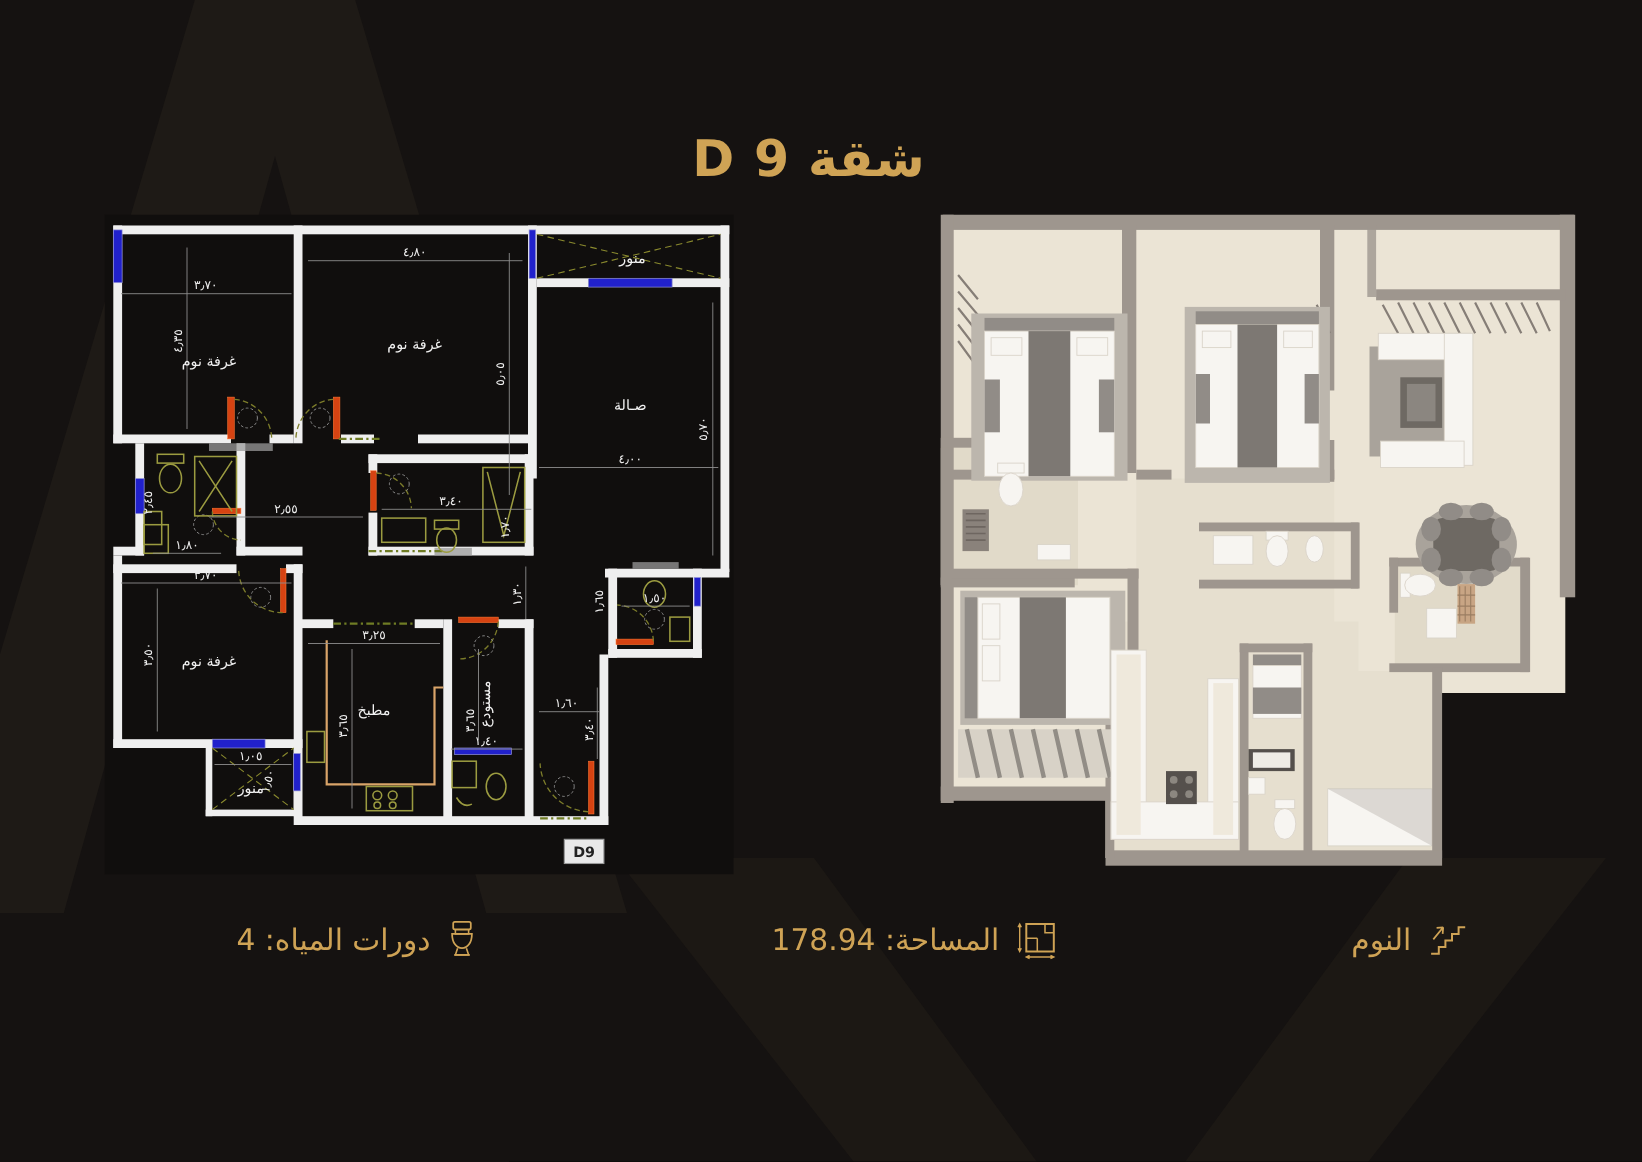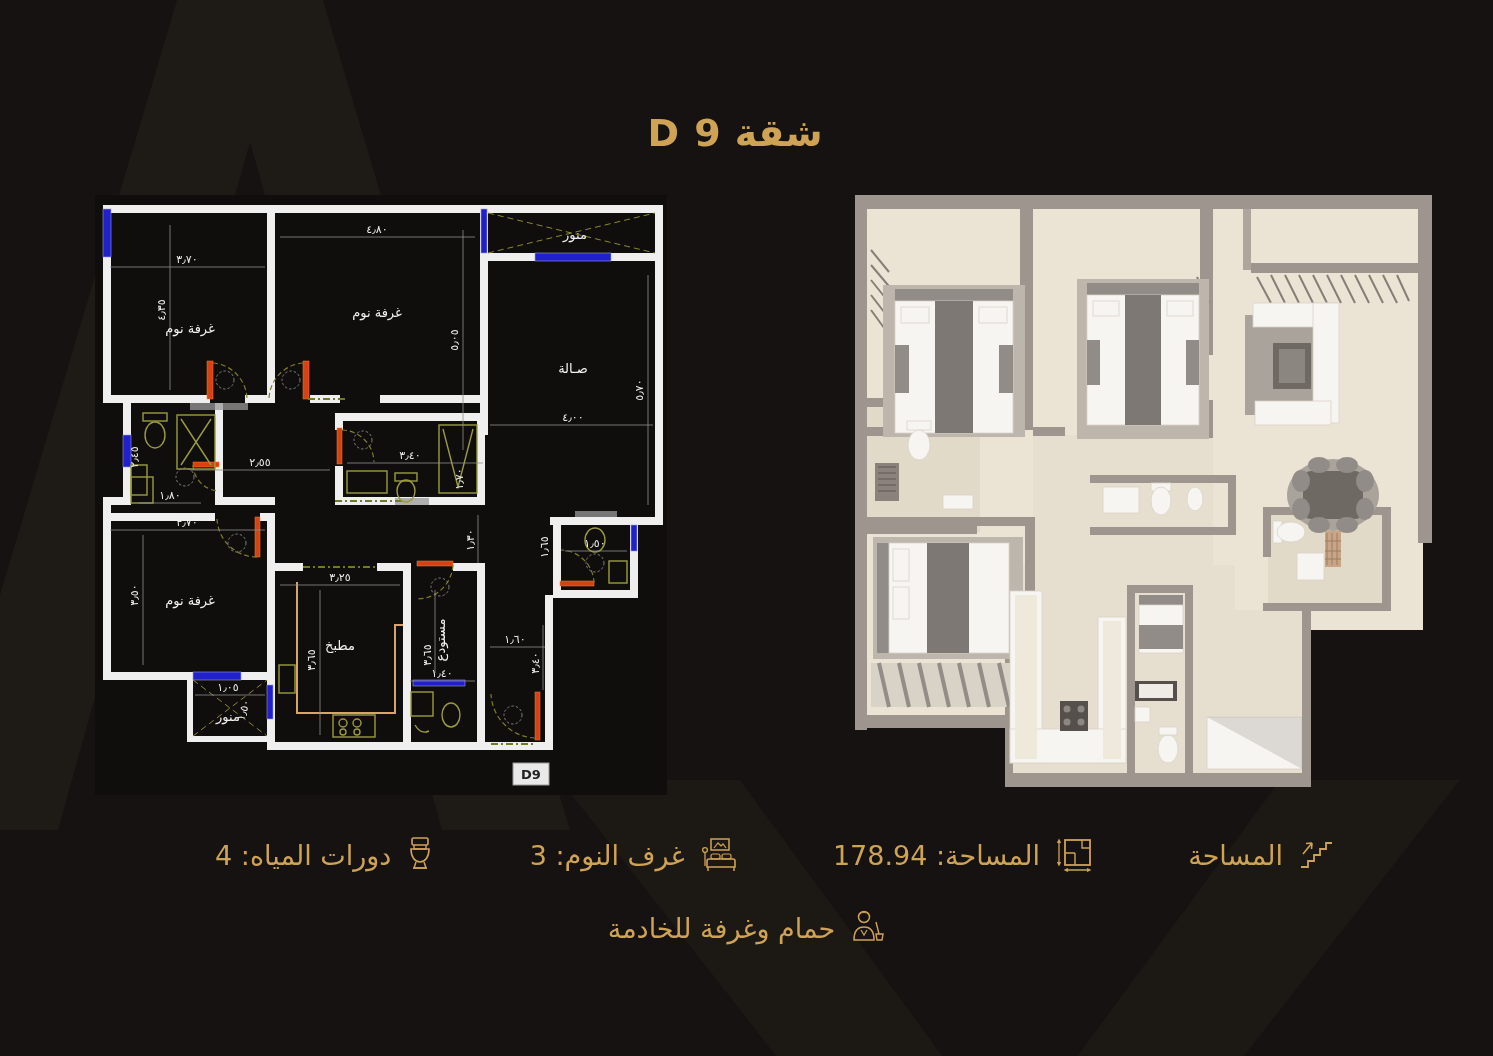--- a/index.html
+++ b/index.html
@@ -4,21 +4,21 @@
 <style>
   html,body{margin:0;padding:0;background:#0e0c0b;}
   .page{
     position:relative;width:1493px;height:1056px;overflow:hidden;
     background:#151211;
     font-family:"DejaVu Sans",sans-serif;
   }
   .wm{position:absolute;pointer-events:none;}
   .title{
     position:absolute;top:86px;left:0;width:1470px;text-align:center;
-    font-size:38px;font-weight:bold;color:#CFA355;letter-spacing:1px;direction:rtl;
+    font-size:46px;font-weight:bold;color:#CFA355;letter-spacing:1px;direction:rtl;
   }
   .plan2d{position:absolute;left:95px;top:195px;width:572px;height:600px;}
   .plan3d{position:absolute;left:855px;top:195px;width:582px;height:612px;}
   .info-row{
     position:absolute;left:215px;top:836px;width:1120px;
     display:flex;direction:rtl;justify-content:space-between;align-items:center;
     color:#CFA355;font-size:27px;
   }
   .info-item{display:flex;align-items:center;gap:14px;}
   .info-item .txt{white-space:nowrap;}
@@ -436,66 +436,41 @@
   </svg>
   </div>
 
   <div class="info-row">
 
     <div class="info-item">
       <svg class="gicon" width="38" height="34" viewBox="0 0 38 34">
         <path d="M4 29 h7 v-6 h6 v-6 h6 v-6 h6 v-6 h6" fill="none" stroke="#CFA355" stroke-width="1.8"></path>
         <path d="M6 16 L15 5 M15 5 l-6 .5 M15 5 l-.5 6" fill="none" stroke="#CFA355" stroke-width="1.6"></path>
       </svg>
-      <span class="txt">المساحة</span>
+      <span class="txt">النوم</span>
     </div>
 
     <div class="info-item">
       <svg class="gicon" width="40" height="36" viewBox="0 0 40 36">
         <rect x="11" y="3" width="25" height="25" fill="none" stroke="#CFA355" stroke-width="1.8"></rect>
         <path d="M11 16 h10 M21 16 v12 M28 3 v8 h8" fill="none" stroke="#CFA355" stroke-width="1.4"></path>
         <path d="M5 3 v25 M3.5 6 L5 3 L6.5 6 M3.5 25 L5 28 L6.5 25" fill="none" stroke="#CFA355" stroke-width="1.3"></path>
         <path d="M11 33 h25 M14 31.5 L11 33 L14 34.5 M33 31.5 L36 33 L33 34.5" fill="none" stroke="#CFA355" stroke-width="1.3"></path>
       </svg>
       <span class="txt">المساحة: 178.94</span>
     </div>
 
-    <div class="info-item">
-      <svg class="gicon" width="40" height="36" viewBox="0 0 40 36">
-        <rect x="12" y="2" width="18" height="11" fill="none" stroke="#CFA355" stroke-width="1.5"></rect>
-        <path d="M15 11 l4-5 3 3 2-2 3 4" fill="none" stroke="#CFA355" stroke-width="1.2"></path>
-        <circle cx="6" cy="13" r="2.4" fill="none" stroke="#CFA355" stroke-width="1.3"></circle>
-        <path d="M6 15 v14" stroke="#CFA355" stroke-width="1.3"></path>
-        <path d="M10 22 h24 a2 2 0 0 1 2 2 v6 h-28 v-6 a2 2 0 0 1 2-2 z" fill="none" stroke="#CFA355" stroke-width="1.6"></path>
-        <rect x="12" y="17" width="9" height="5" rx="2" fill="none" stroke="#CFA355" stroke-width="1.2"></rect>
-        <rect x="23" y="17" width="9" height="5" rx="2" fill="none" stroke="#CFA355" stroke-width="1.2"></rect>
-        <path d="M9 30 v4 M35 30 v4" stroke="#CFA355" stroke-width="1.5"></path>
-      </svg>
-      <span class="txt">غرف النوم: 3</span>
-    </div>
 
     <div class="info-item">
       <svg class="gicon" width="30" height="38" viewBox="0 0 30 38">
         <rect x="7" y="2" width="16" height="7" rx="1.5" fill="none" stroke="#CFA355" stroke-width="1.6"></rect>
         <path d="M9 9 v4 h12 v-4" fill="none" stroke="#CFA355" stroke-width="1.4"></path>
         <path d="M6 13 h18 c0 8 -4 13 -9 13 c-5 0 -9 -5 -9 -13 z" fill="none" stroke="#CFA355" stroke-width="1.6"></path>
         <path d="M11 26 l-2 6 h12 l-2 -6" fill="none" stroke="#CFA355" stroke-width="1.5"></path>
         <path d="M8 32 h14" stroke="#CFA355" stroke-width="1.5"></path>
       </svg>
       <span class="txt">دورات المياه: 4</span>
     </div>
 
   </div>
 
-  <div class="info-row2">
-    <div class="info-item">
-      <svg class="gicon" width="36" height="40" viewBox="0 0 36 40">
-        <circle cx="15" cy="9" r="5.5" fill="none" stroke="#CFA355" stroke-width="1.5"></circle>
-        <path d="M10 6 a7 5 0 0 1 10 0" fill="none" stroke="#CFA355" stroke-width="1.2"></path>
-        <path d="M5 32 c0 -9 4 -13 10 -13 c6 0 10 4 10 13 z" fill="none" stroke="#CFA355" stroke-width="1.5"></path>
-        <path d="M12 22 l3 5 3 -5" fill="none" stroke="#CFA355" stroke-width="1.2"></path>
-        <path d="M27 14 l3 12 M27 26 h7 l-1 6 h-5 z" fill="none" stroke="#CFA355" stroke-width="1.4"></path>
-      </svg>
-      <span class="txt">حمام وغرفة للخادمة</span>
-    </div>
-  </div>
 
 </div>
 
 </body></html>

